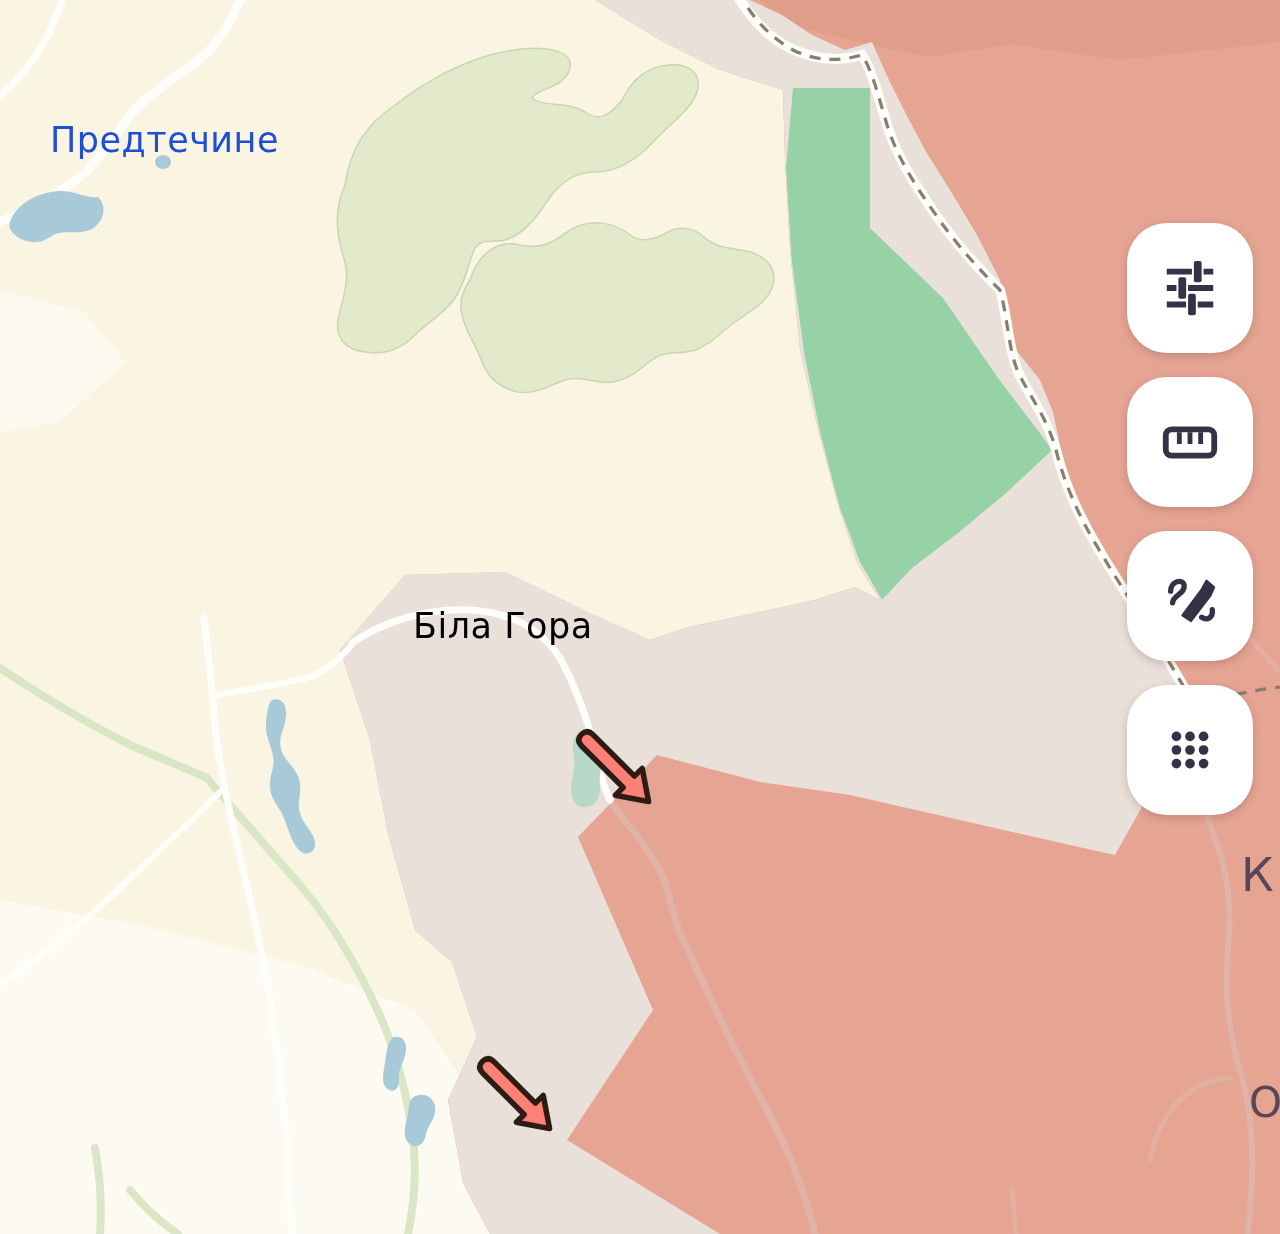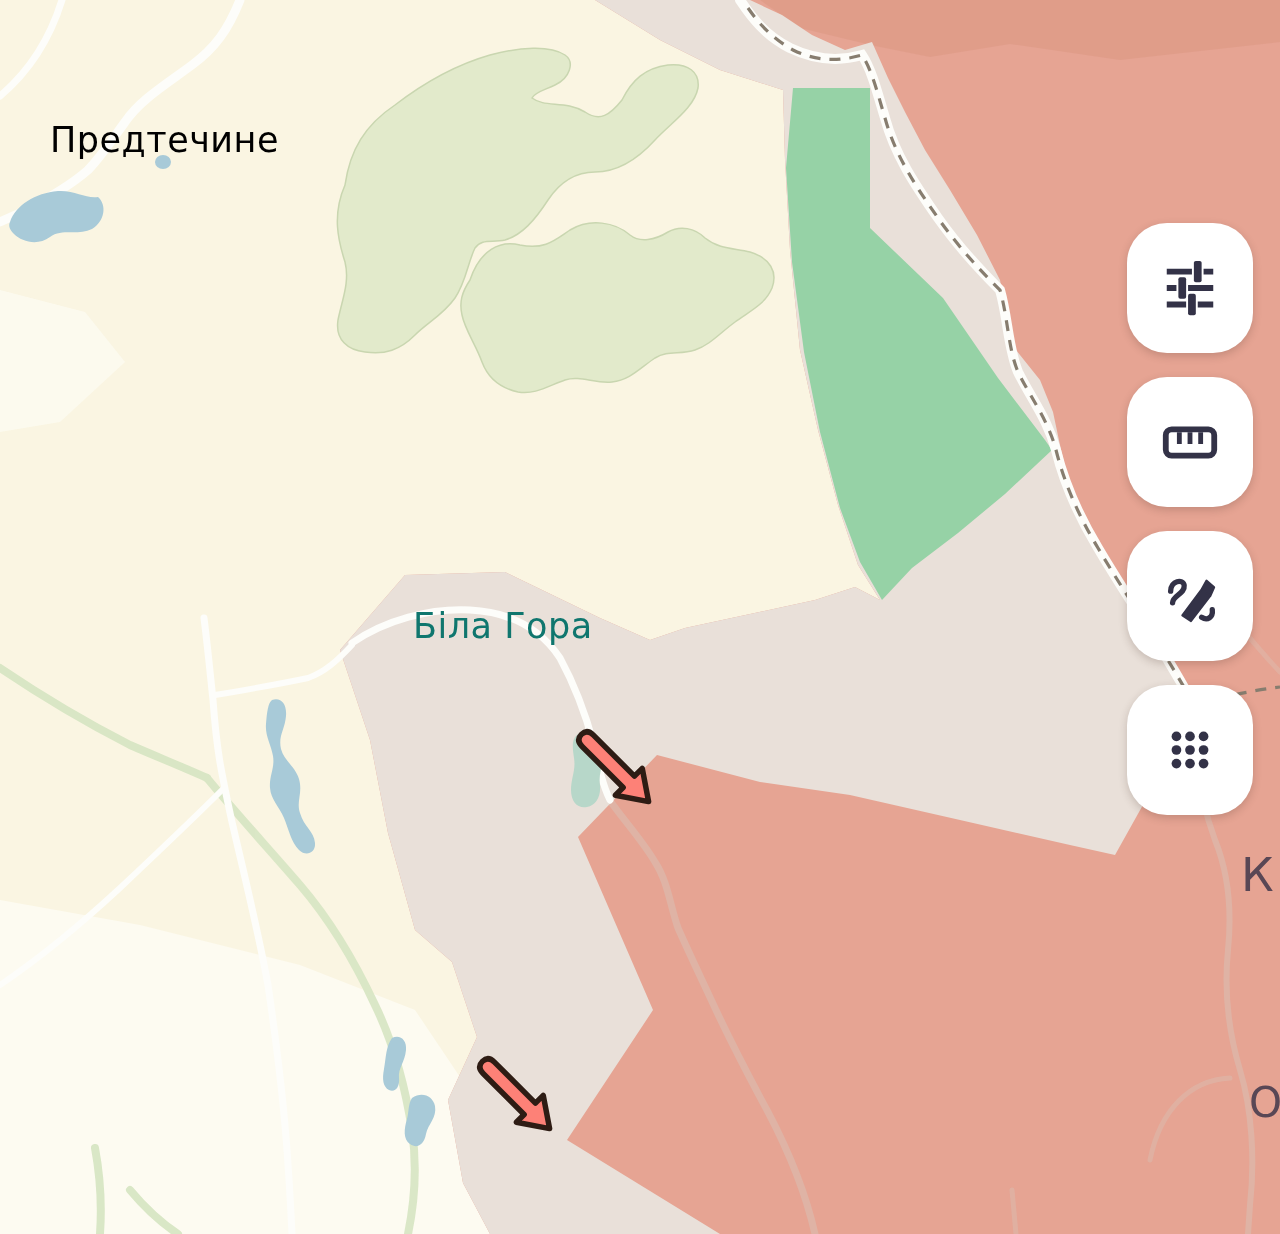--- a/index.html
+++ b/index.html
@@ -142,22 +142,22 @@
   </g>
   <path d="M578,734 C590,728 601,735 603,748 C605,762 598,772 600,785 C601,797 596,805 587,807
            C578,809 571,802 571,790 C571,778 576,770 574,758 C572,745 572,739 578,734 Z" fill="#b7d7c9"></path>
 
   <g stroke="#2e1c14" stroke-width="5.5" stroke-linejoin="round" stroke-linecap="round" fill="#fd8177">
     <path transform="translate(650,803) rotate(-135)" d="M2,0 L30,-19 L30,-8 L88,-8 Q97,-8 97,0 Q97,8 88,8 L30,8 L30,19 Z"></path>
     <path transform="translate(551,1130) rotate(-135)" d="M2,0 L30,-19 L30,-8 L88,-8 Q97,-8 97,0 Q97,8 88,8 L30,8 L30,19 Z"></path>
   </g>
 </svg>
 
-  <div class="map-label lbl-predtechyne" style="color: #000000;">Предтечине</div>
-  <div class="map-label lbl-bila-hora" style="color: #0f766e;">Біла Гора</div>
+  <div class="map-label lbl-predtechyne" style="color: #1d4ed8;">Предтечине</div>
+  <div class="map-label lbl-bila-hora" style="color: #000000;">Біла Гора</div>
   <div class="map-label lbl-partial-k" style="color: rgb(89, 71, 85);">К</div>
   <div class="map-label lbl-partial-o" style="color: rgb(89, 71, 85);">О</div>
 </div>
 
 <div id="toolbar">
 
   <button class="tool-btn" aria-label="map-filters">
     <span>
       <svg width="62" height="62" viewBox="0 0 64 64">
         <g stroke="#333247" stroke-width="6" fill="none">

